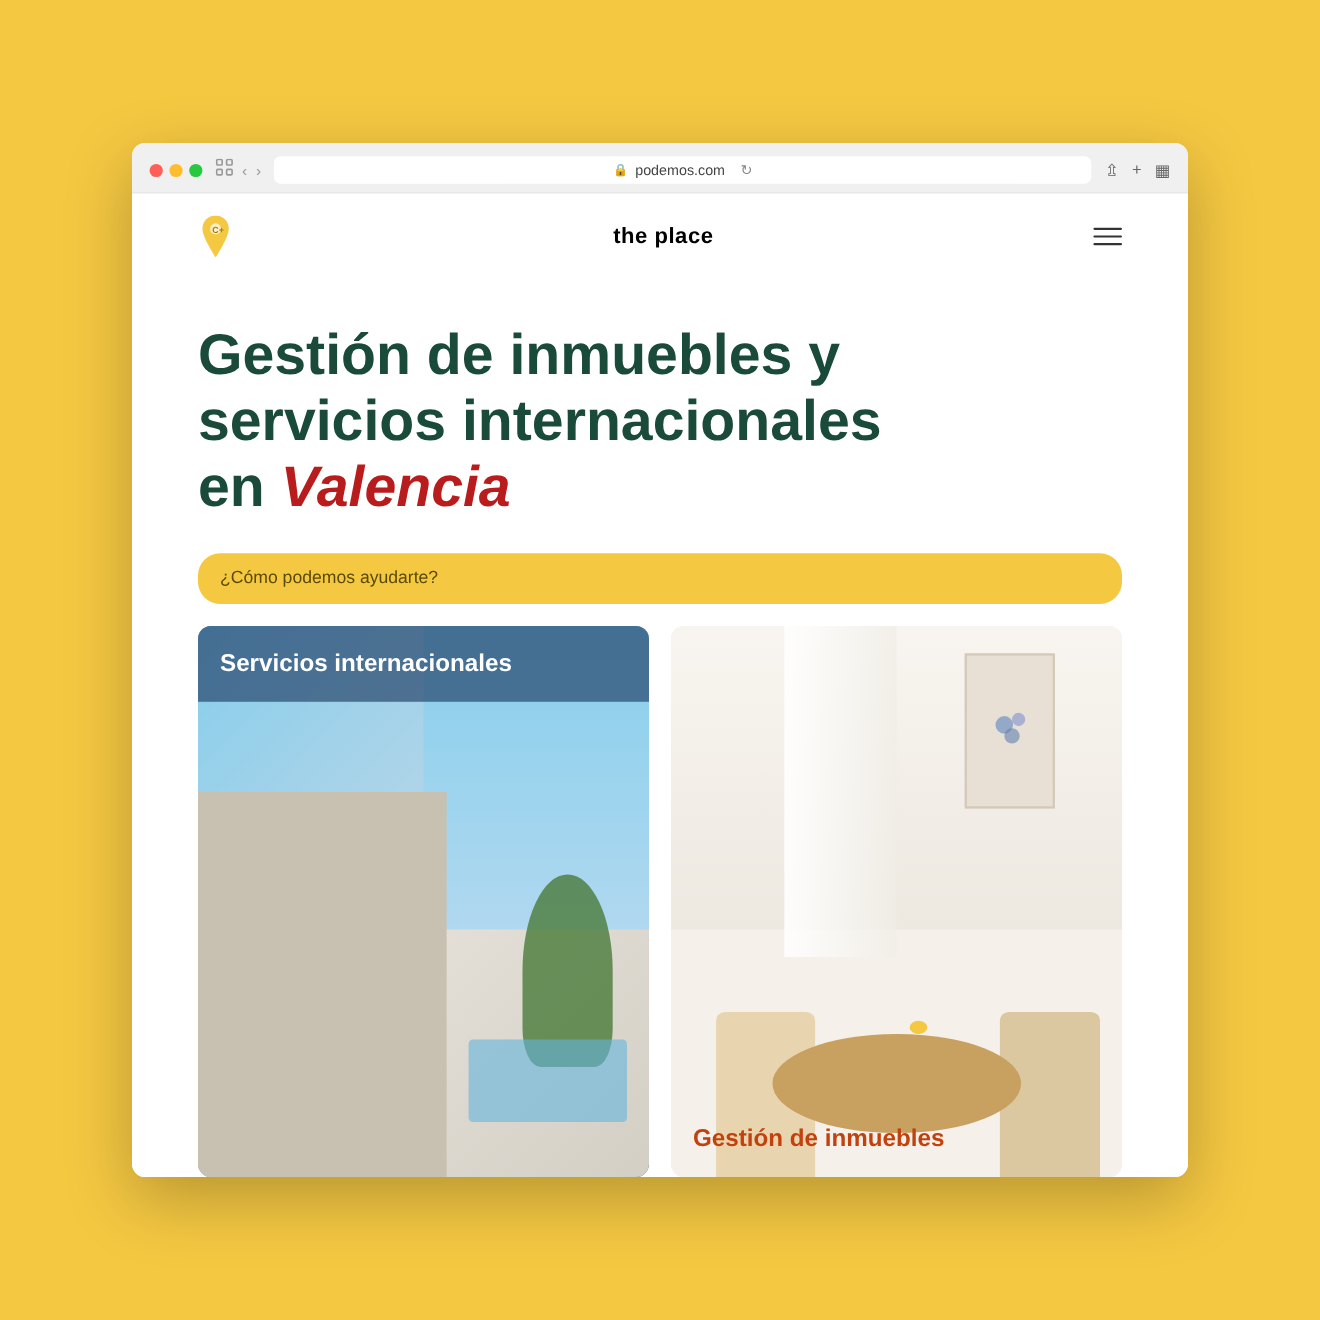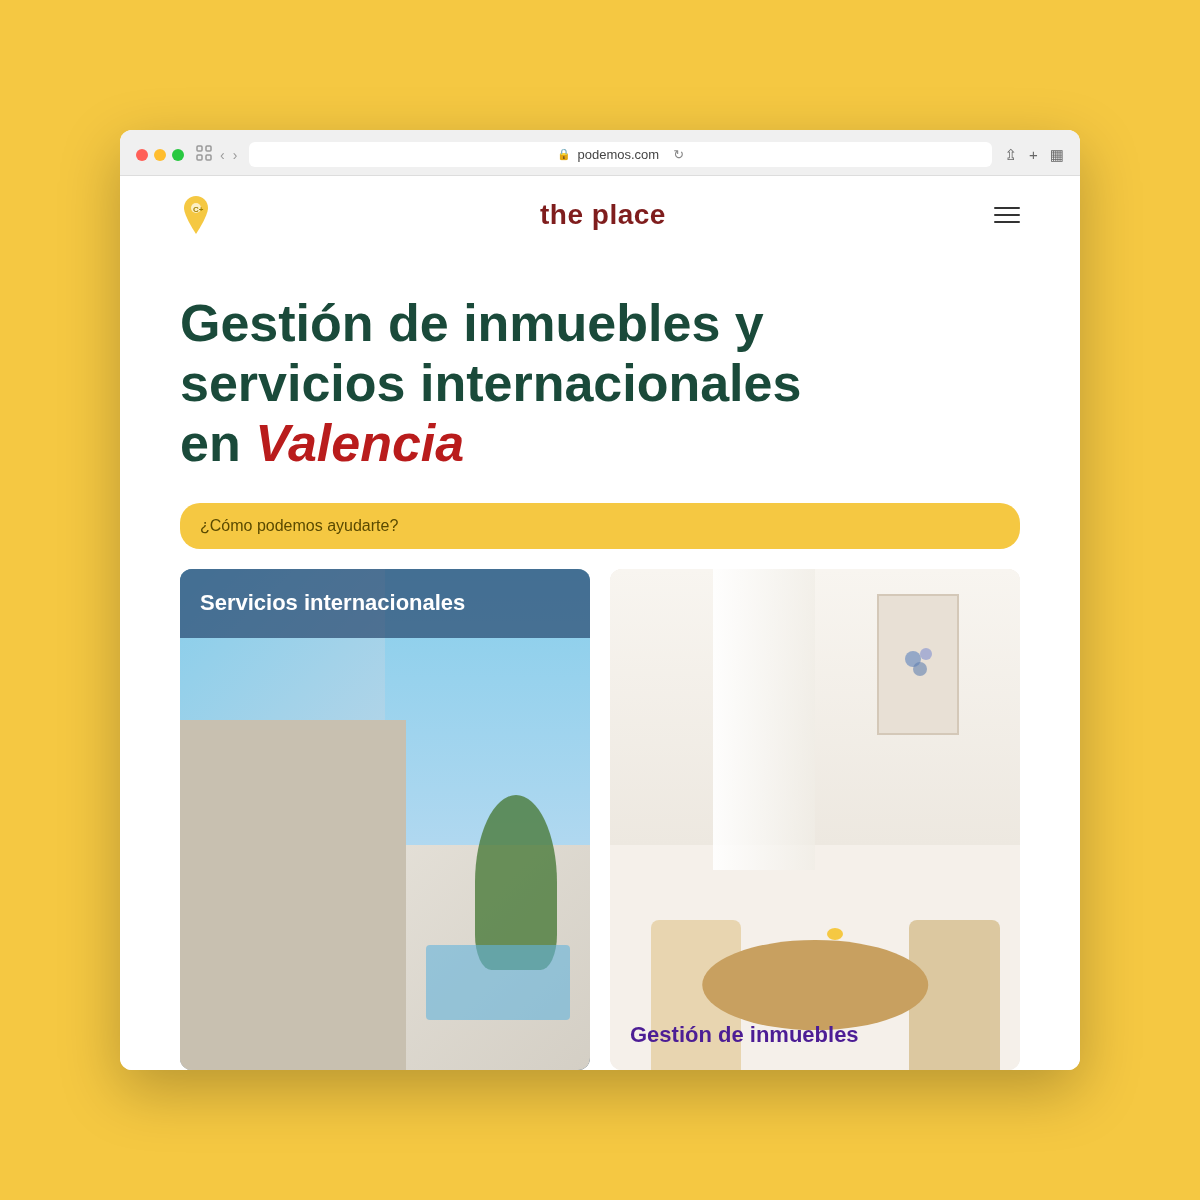--- a/index.html
+++ b/index.html
@@ -130,23 +130,23 @@
       align-items: center;
       gap: 8px;
     }
 
     .logo-pin {
       width: 32px;
       height: 38px;
     }
 
     .site-title {
-      font-size: 28px;
+      font-size: 20px;
       font-weight: 600;
-      color: #7f1d1d;
+      color: #000000;
       letter-spacing: 0.5px;
     }
 
     .nav-hamburger {
       display: flex;
       flex-direction: column;
       gap: 5px;
       cursor: pointer;
     }
 
@@ -360,21 +360,21 @@
     }
 
     .card-label-text {
       font-size: 22px;
       font-weight: 600;
       color: white;
       line-height: 1.3;
     }
 
     .card-label-right .card-label-text {
-      color: #4c1d95;
+      color: #c2410c;
     }
   </style>
 </head>
 <body>
 
 <div class="outer-wrapper">
   <div class="browser-window">
 
     <div class="browser-chrome">
       <div class="browser-top-row">

